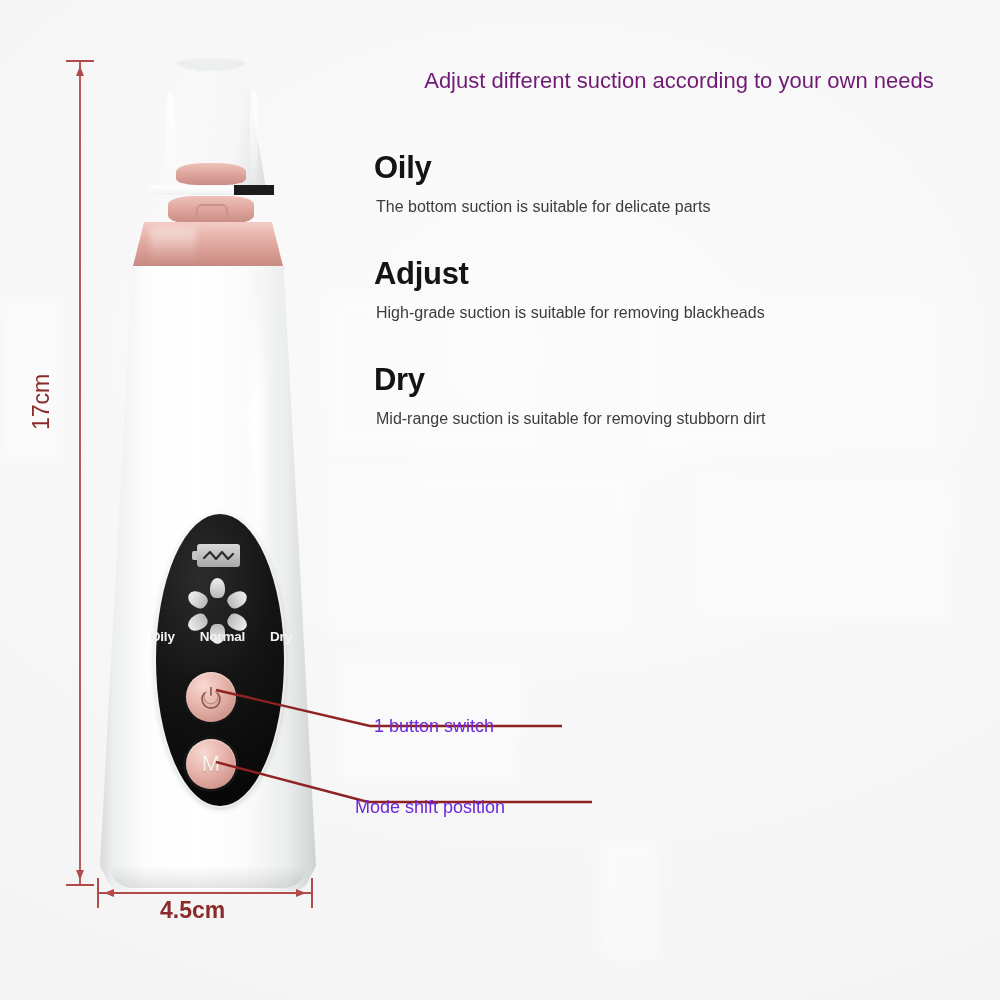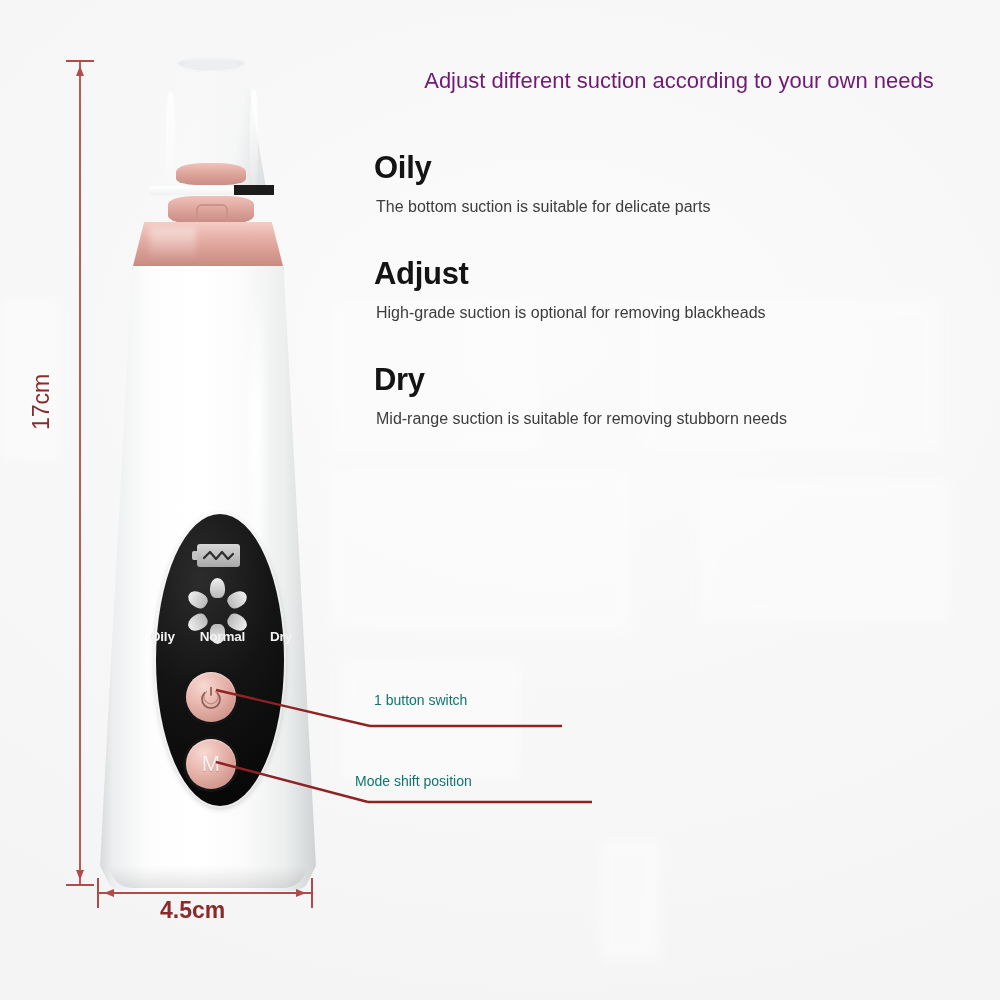--- a/index.html
+++ b/index.html
@@ -288,23 +288,24 @@
     font-weight: 400;
     color: #ffffff;
     opacity: .78;
     text-shadow: 0 1px 1px rgba(0,0,0,.25);
   }
 
   
   #callouts { position: absolute; inset: 0; }
   .callout-label {
     position: absolute;
-    font-size: 14px;
-    color: #0f766e;
+    font-size: 18px;
+    color: #6d28d9;
     white-space: nowrap;
+    margin-top: 24px;
   }
   #callout-1-label { left: 374px; top: 692px; }
   #callout-2-label { left: 355px; top: 773px; }
 
   
   .dim-text {
     position: absolute;
     color: #8a2a2a;
     font-size: 23px;
     white-space: nowrap;
@@ -425,22 +426,22 @@
   <div id="text-col">
     <p id="subhead">Adjust different suction according to your own needs</p>
 
     <div class="mode-block first">
       <h2 class="mode-title">Oily</h2>
       <p class="mode-desc">The bottom suction is suitable for delicate parts</p>
     </div>
 
     <div class="mode-block">
       <h2 class="mode-title">Adjust</h2>
-      <p class="mode-desc">High-grade suction is optional for removing blackheads</p>
+      <p class="mode-desc">High-grade suction is suitable for removing blackheads</p>
     </div>
 
     <div class="mode-block">
       <h2 class="mode-title">Dry</h2>
-      <p class="mode-desc">Mid-range suction is suitable for removing stubborn needs</p>
+      <p class="mode-desc">Mid-range suction is suitable for removing stubborn dirt</p>
     </div>
   </div>
 
 </div>
 
 </body></html>

